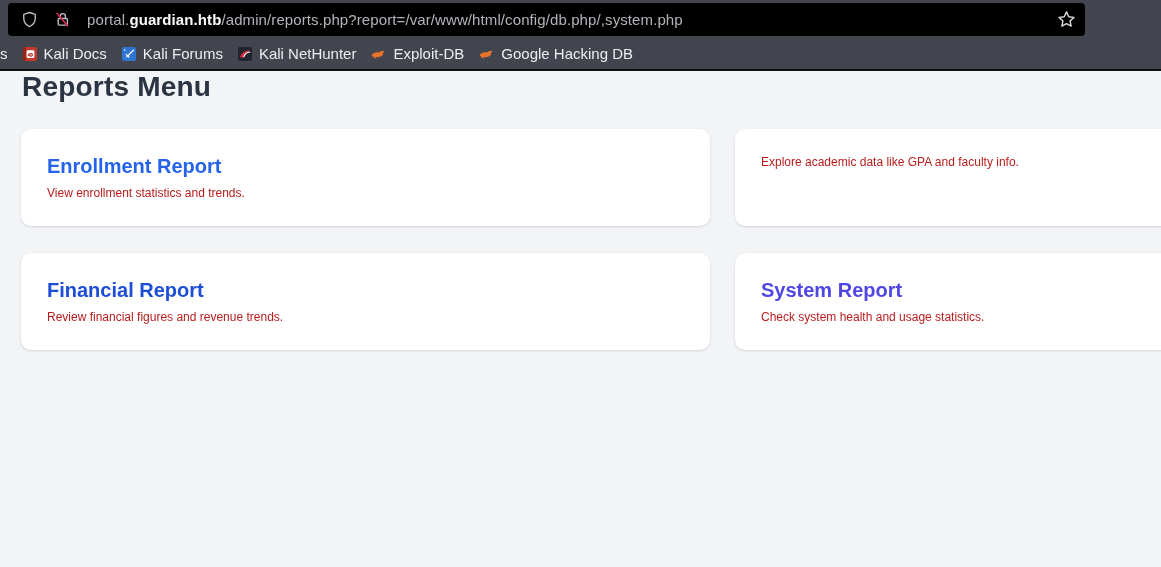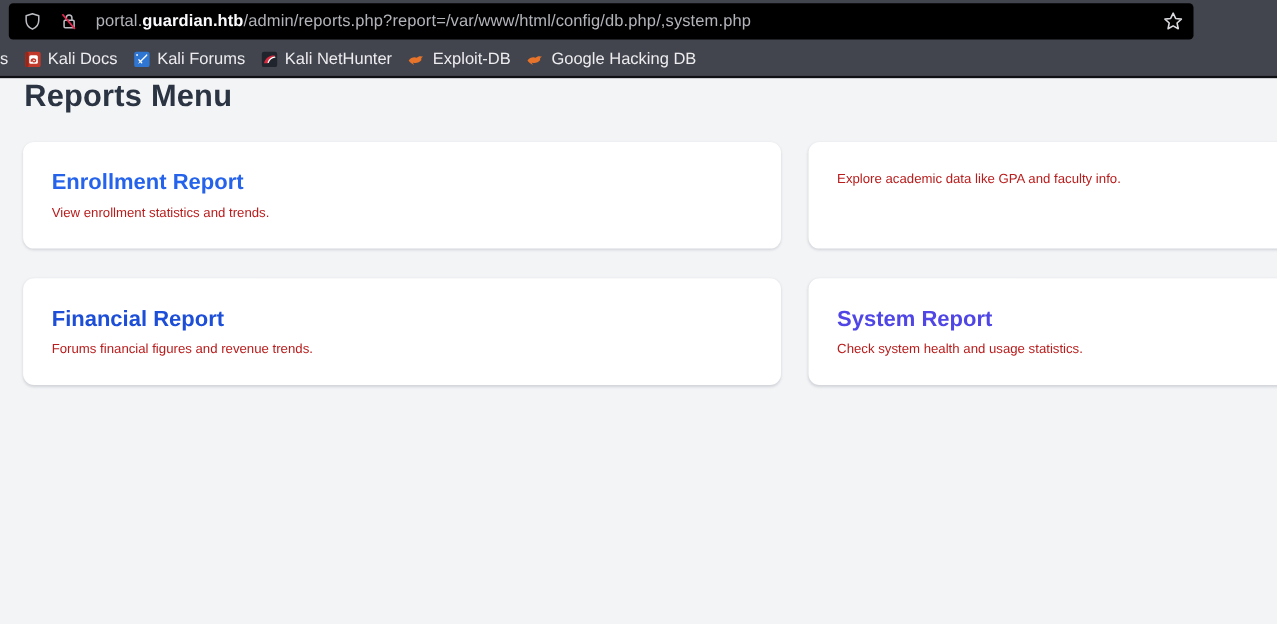--- a/index.html
+++ b/index.html
@@ -138,21 +138,21 @@
       <div class="card-title" style="color: rgb(37, 99, 235);">Enrollment Report</div>
       <div class="card-desc">View enrollment statistics and trends.</div>
     </div>
 
     <div class="card">
       <div class="card-desc">Explore academic data like GPA and faculty info.</div>
     </div>
 
     <div class="card">
       <div class="card-title" style="color: #1d4ed8;">Financial Report</div>
-      <div class="card-desc">Forums financial figures and revenue trends.</div>
+      <div class="card-desc">Review financial figures and revenue trends.</div>
     </div>
 
     <div class="card">
       <div class="card-title" style="color: rgb(79, 70, 229);">System Report</div>
       <div class="card-desc">Check system health and usage statistics.</div>
     </div>
 
   </div>
 </div>
 

